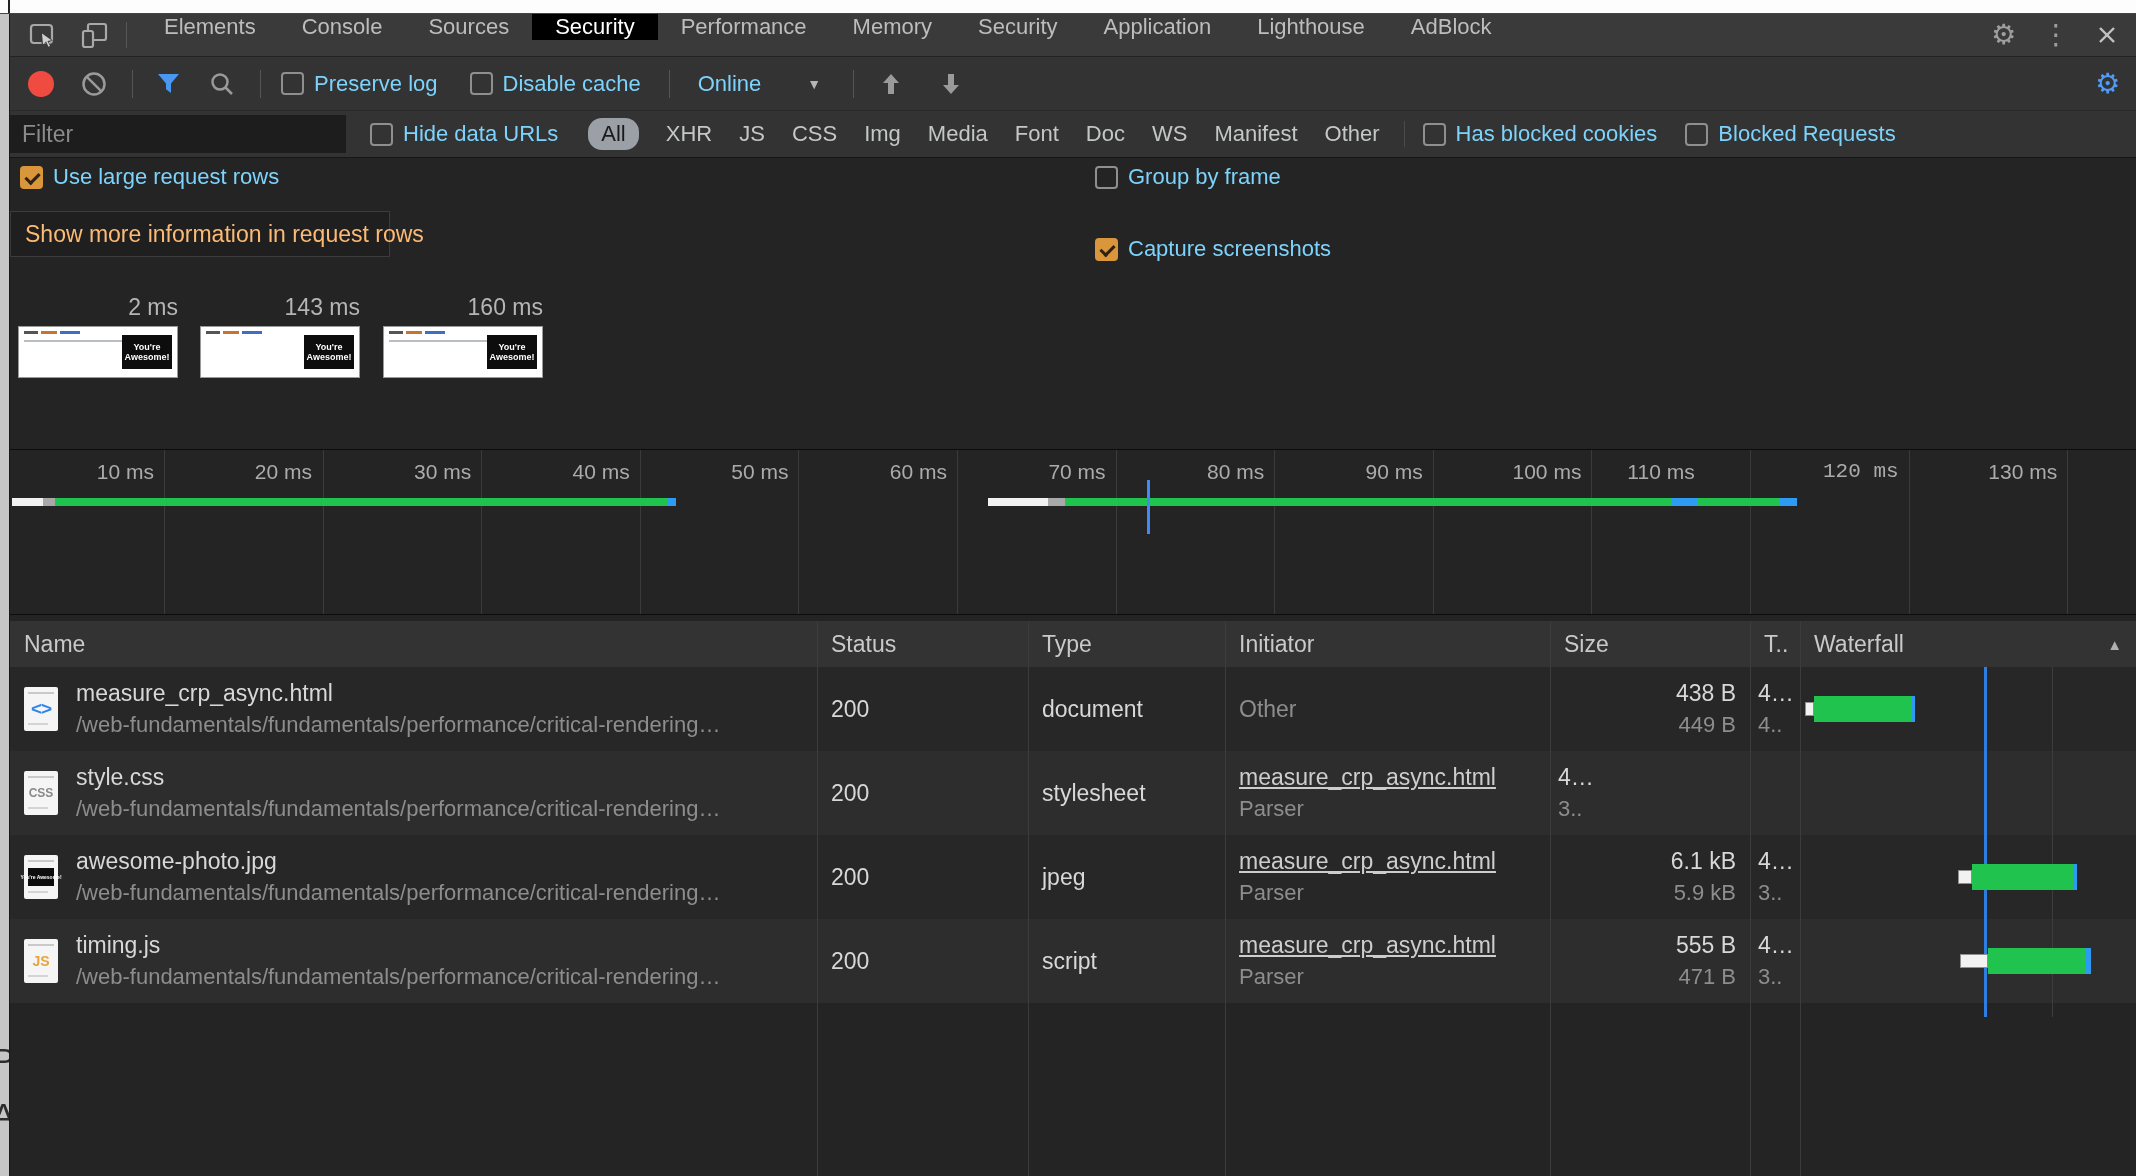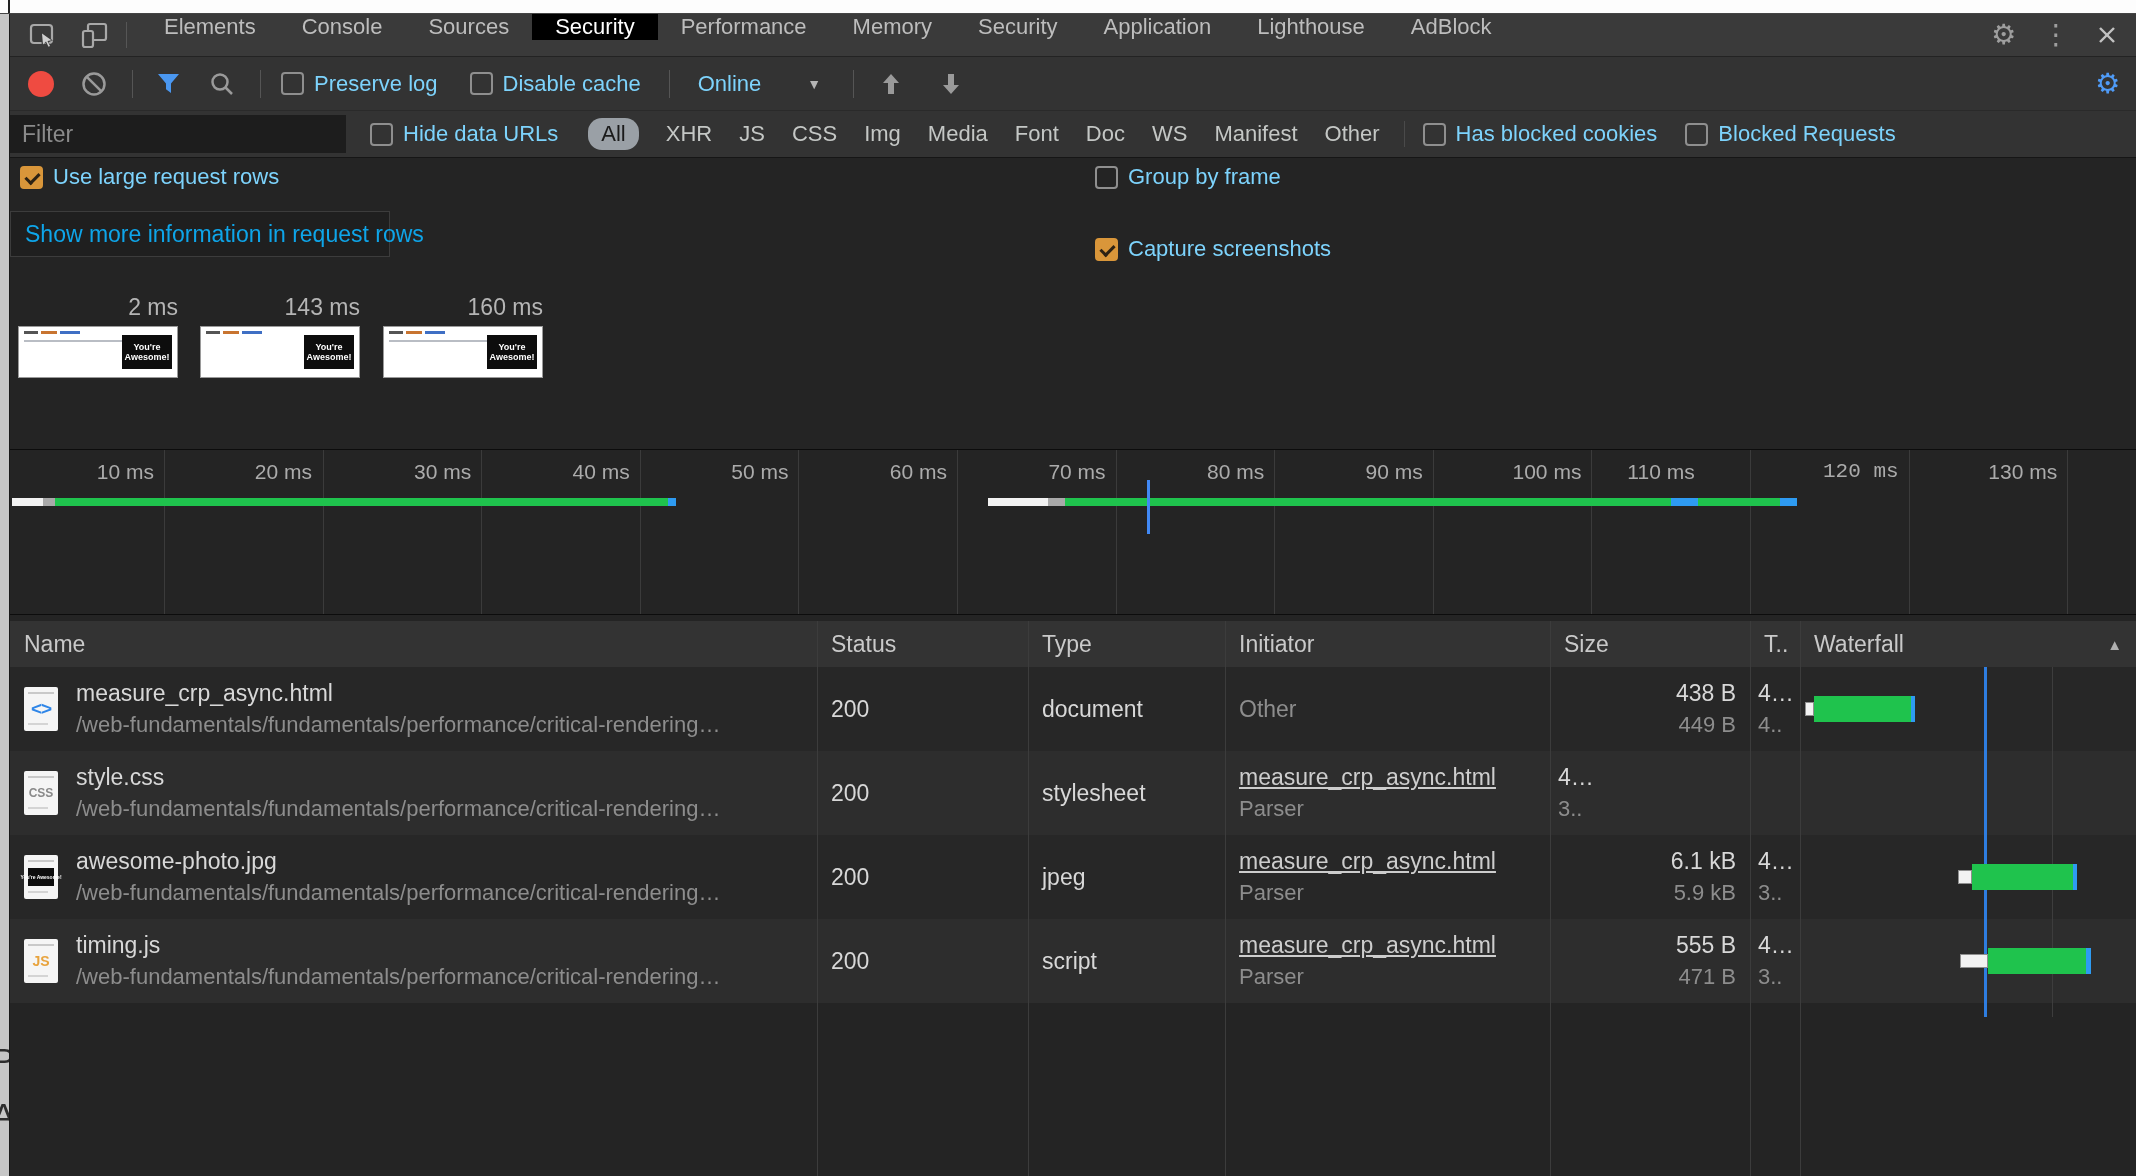--- a/index.html
+++ b/index.html
@@ -39,21 +39,21 @@
   .filterbar{position:absolute;left:0;top:97px;width:2126px;height:46px;background:#333;display:flex;align-items:center;border-bottom:1px solid #161616;}
   .filter-input{width:312px;height:38px;background:#1d1d1d;border:none;outline:none;color:#cfcfcf;font-size:23px;padding:0 12px;font-family:inherit;flex:none;}
   .filter-input::placeholder{color:#8a8a8a;}
   .ftype{font-size:22px;color:#c4c7c5;white-space:nowrap;cursor:default;}
   .ftype.active{background:#9aa0a6;color:#1b1b1b;border-radius:14px;padding:3px 13px;}
   .filterbar .sep{width:1px;height:26px;background:#4a4a4a;flex:none;}
 
   
   .opt{position:absolute;display:flex;align-items:center;}
   .tooltip{position:absolute;left:0;top:197px;width:378px;height:44px;background:#1f1f1f;border:1px solid #3c3c3c;display:flex;align-items:center;}
-  .tooltip span{font-size:23px;color:#0ea5e9;margin-left:14px;white-space:nowrap;}
+  .tooltip span{font-size:23px;color:#fdba74;margin-left:14px;white-space:nowrap;}
 
   
   .frame{position:absolute;width:160px;height:84px;}
   .frame .ftime{position:absolute;left:0;top:0;width:160px;text-align:right;font-size:23px;color:#b5b5b5;}
   .thumb{position:absolute;left:0;top:32px;width:158px;height:50px;background:#fff;border:1px solid #9a9a9a;}
   .thumb .hdr{position:absolute;left:5px;top:4px;display:flex;gap:3px;}
   .thumb .hdr i{height:3px;display:block;}
   .thumb .para{position:absolute;left:5px;top:13px;height:2px;width:118px;background:#b9bdc4;}
   .blackbox{position:absolute;right:5px;top:8px;width:50px;height:34px;background:#0d0d0d;color:#fff;font-size:9px;font-weight:bold;line-height:10px;display:flex;align-items:center;justify-content:center;text-align:center;}
 

